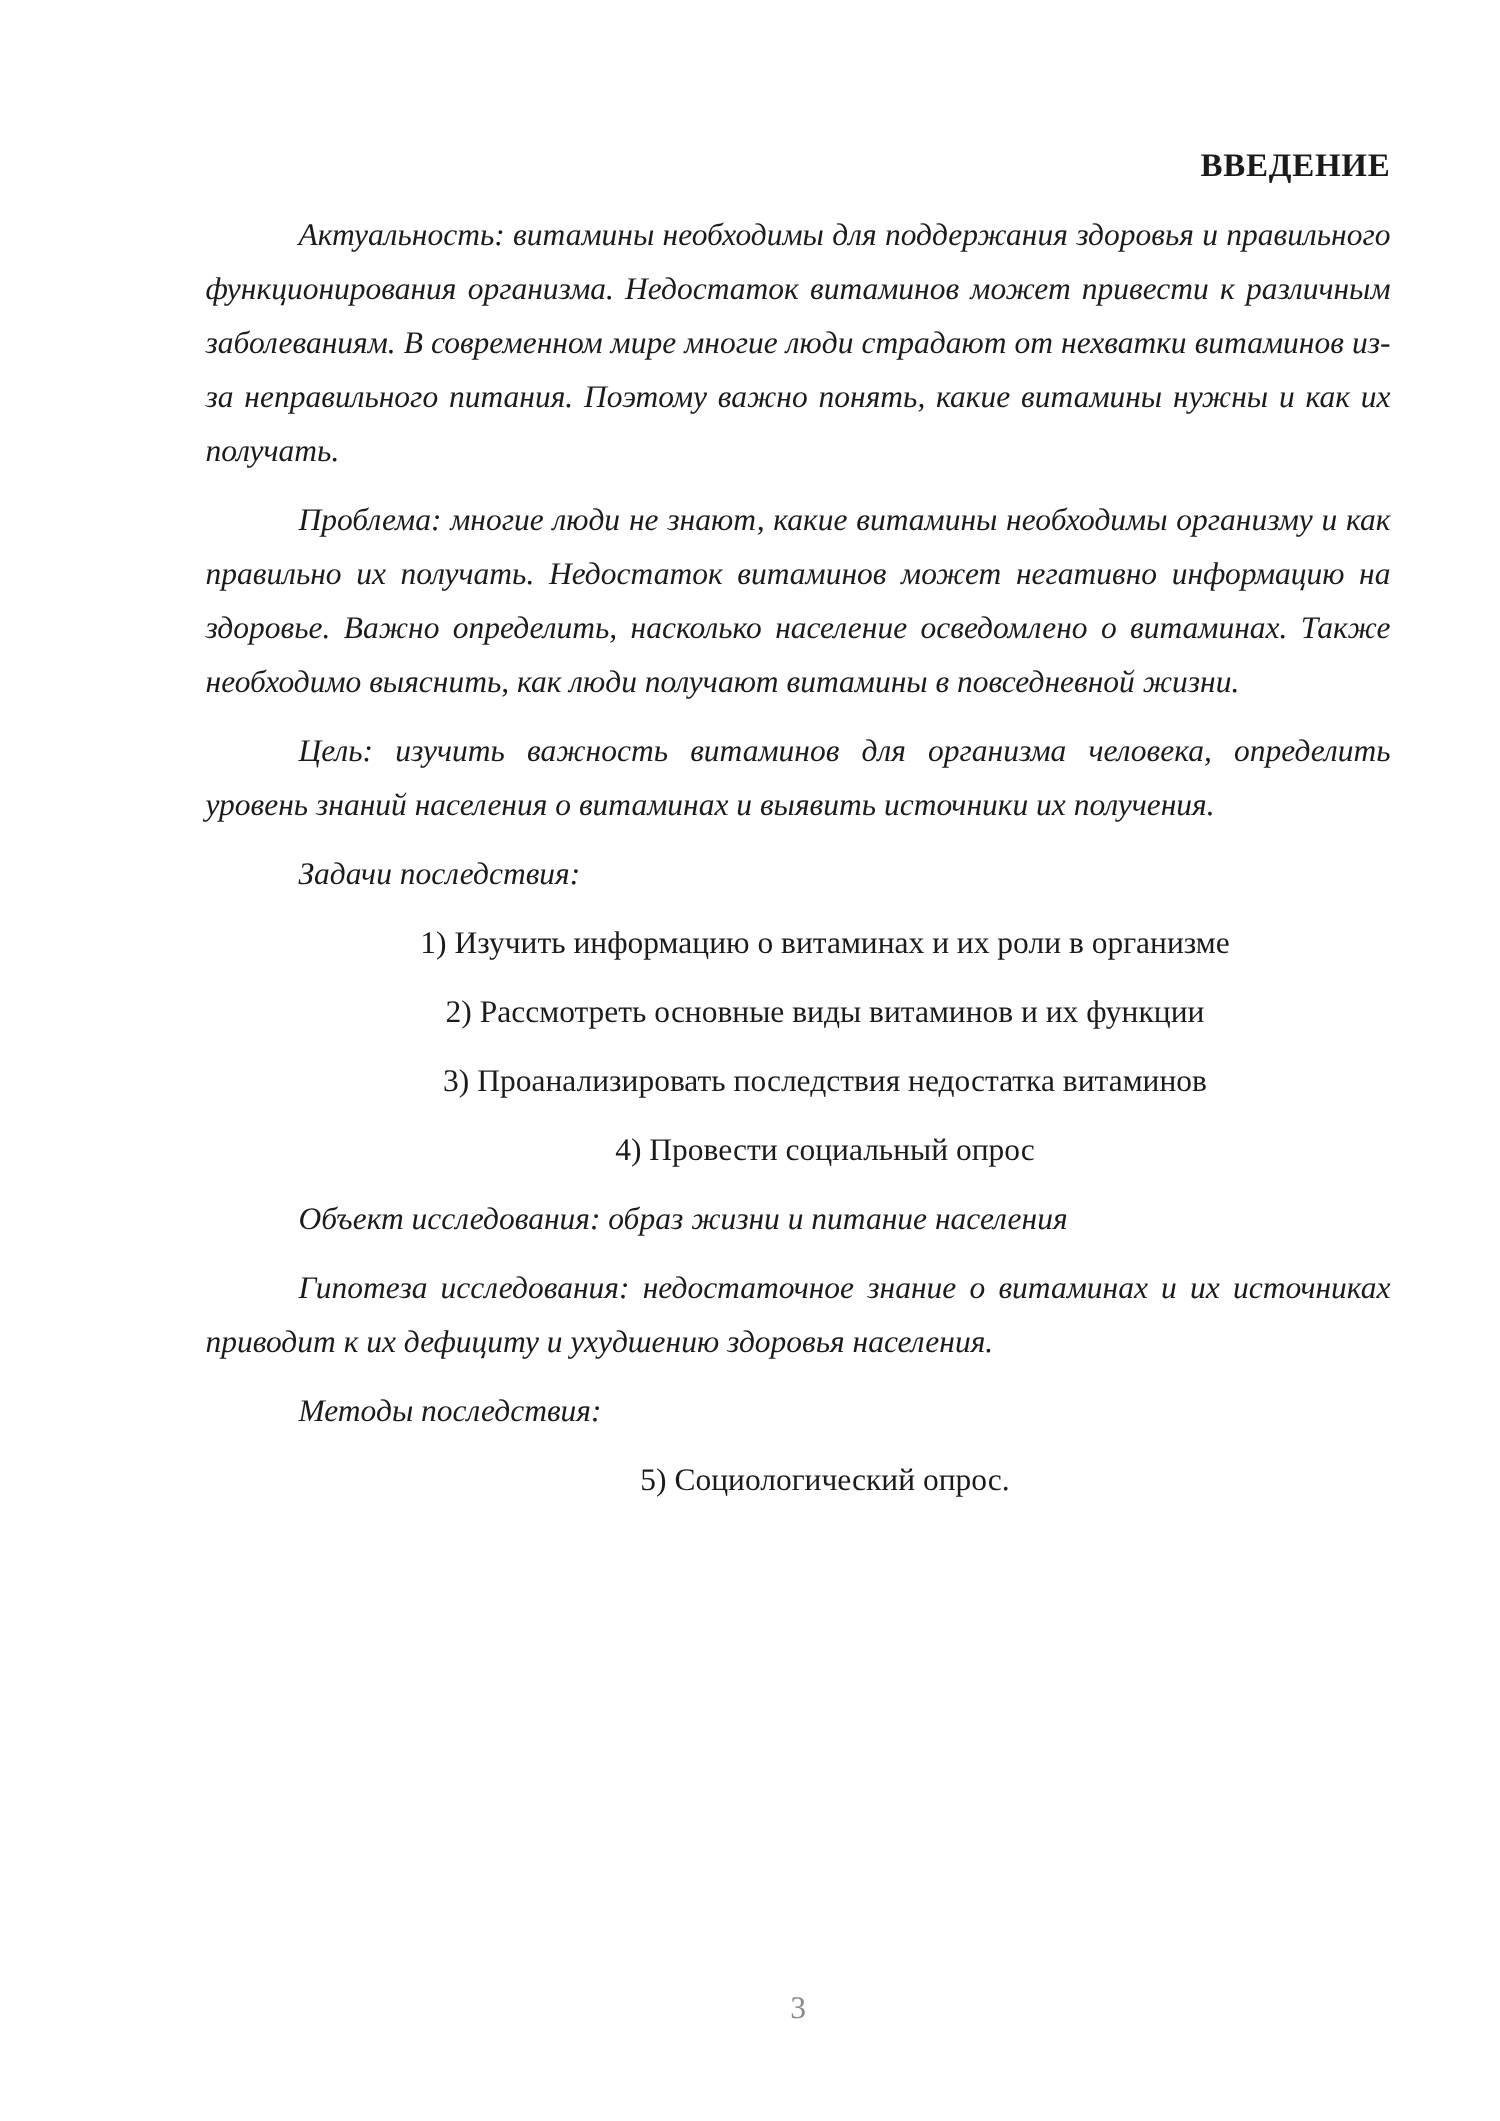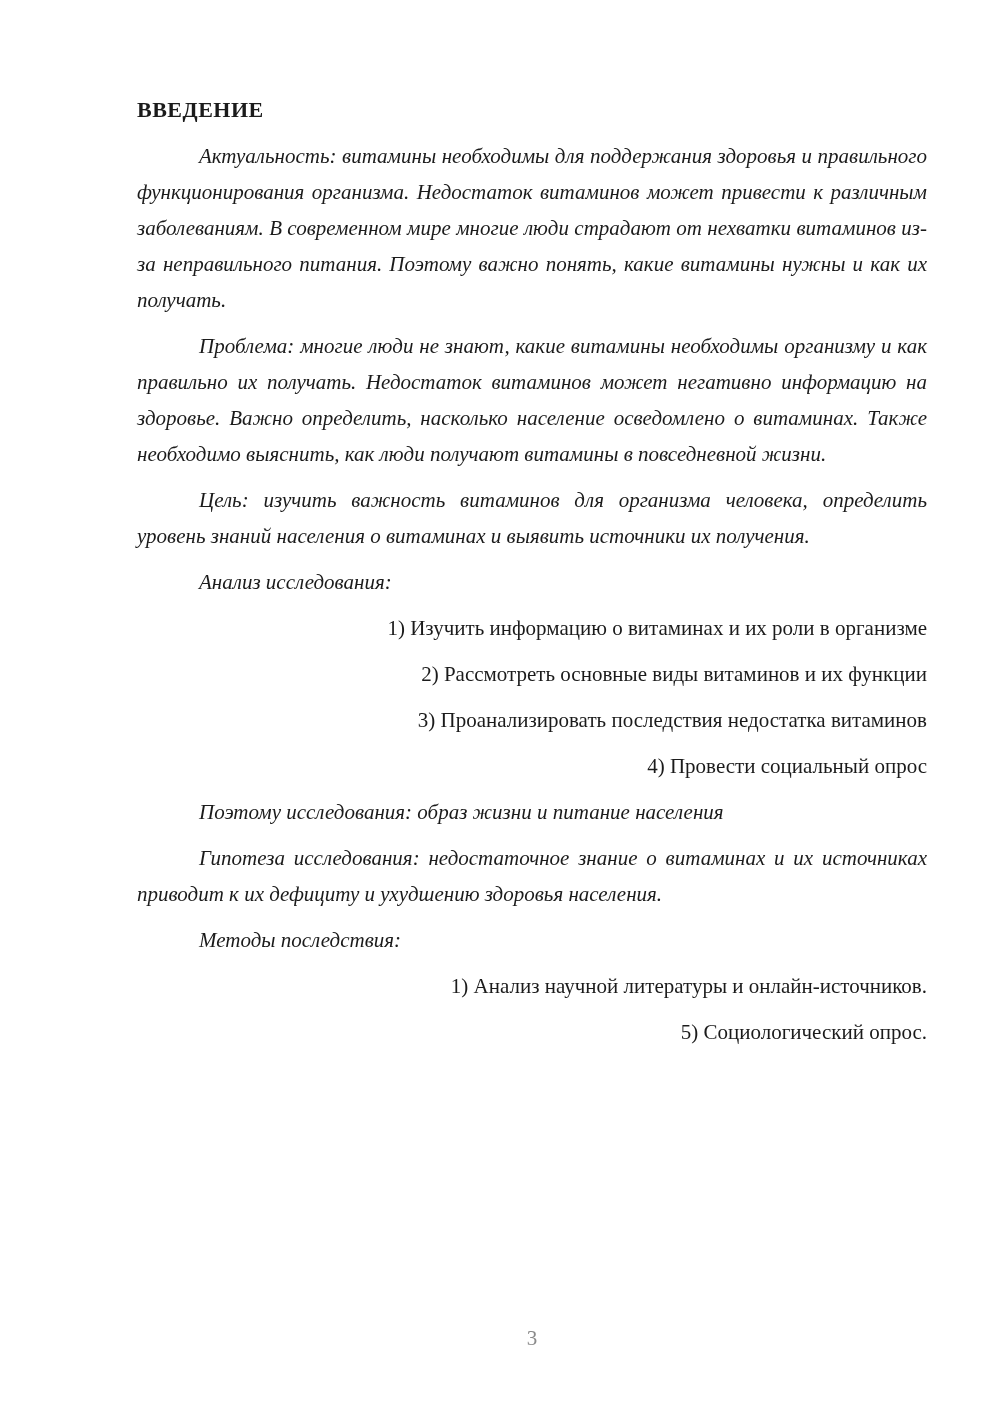--- a/index.html
+++ b/index.html
@@ -17,35 +17,35 @@
     padding: 92px 73px 0 137px;
     font-family: "Liberation Serif", "DejaVu Serif", serif;
     font-size: 21px;
     line-height: 36px;
     color: #1b1b1b;
     overflow: hidden;
   }
   .doc-title {
     font-size: 22px;
     font-weight: 700;
-    text-align: left;
+    text-align: right;
     margin: 0 0 10px 0;
     letter-spacing: 0.5px;
     line-height: 36px;
   }
   p.body-par {
     margin: 0 0 10px 0;
     text-indent: 62px;
     text-align: justify;
     font-style: italic;
   }
   p.list-item {
     margin: 0 0 10px 0;
     text-indent: 36px;
-    text-align: right;
+    text-align: center;
   }
   .page-number {
     position: absolute;
     top: 1320px;
     left: 137px;
     width: 790px;
     text-align: center;
     color: #8a8a8a;
     font-size: 21px;
     line-height: 36px;
@@ -57,32 +57,31 @@
 <div class="page">
 
   <h1 class="doc-title">ВВЕДЕНИЕ</h1>
 
   <p class="body-par">Актуальность: витамины необходимы для поддержания здоровья и правильного функционирования организма. Недостаток витаминов может привести к различным заболеваниям. В современном мире многие люди страдают от нехватки витаминов из-за неправильного питания. Поэтому важно понять, какие витамины нужны и как их получать.</p>
 
   <p class="body-par">Проблема: многие люди не знают, какие витамины необходимы организму и как правильно их получать. Недостаток витаминов может негативно информацию на здоровье. Важно определить, насколько население осведомлено о витаминах. Также необходимо выяснить, как люди получают витамины в повседневной жизни.</p>
 
   <p class="body-par">Цель: изучить важность витаминов для организма человека, определить уровень знаний населения о витаминах и выявить источники их получения.</p>
 
-  <p class="body-par">Анализ исследования:</p>
+  <p class="body-par">Задачи последствия:</p>
 
   <p class="list-item">1) Изучить информацию о витаминах и их роли в организме</p>
   <p class="list-item">2) Рассмотреть основные виды витаминов и их функции</p>
   <p class="list-item">3) Проанализировать последствия недостатка витаминов</p>
   <p class="list-item">4) Провести социальный опрос</p>
 
-  <p class="body-par">Поэтому исследования: образ жизни и питание населения</p>
+  <p class="body-par">Объект исследования: образ жизни и питание населения</p>
 
 
   <p class="body-par">Гипотеза исследования: недостаточное знание о витаминах и их источниках приводит к их дефициту и ухудшению здоровья населения.</p>
 
   <p class="body-par">Методы последствия:</p>
 
-  <p class="list-item">1) Анализ научной литературы и онлайн-источников.</p>
   <p class="list-item">5) Социологический опрос.</p>
 
   <div class="page-number">3</div>
 
 </div>
 
 </body></html>

